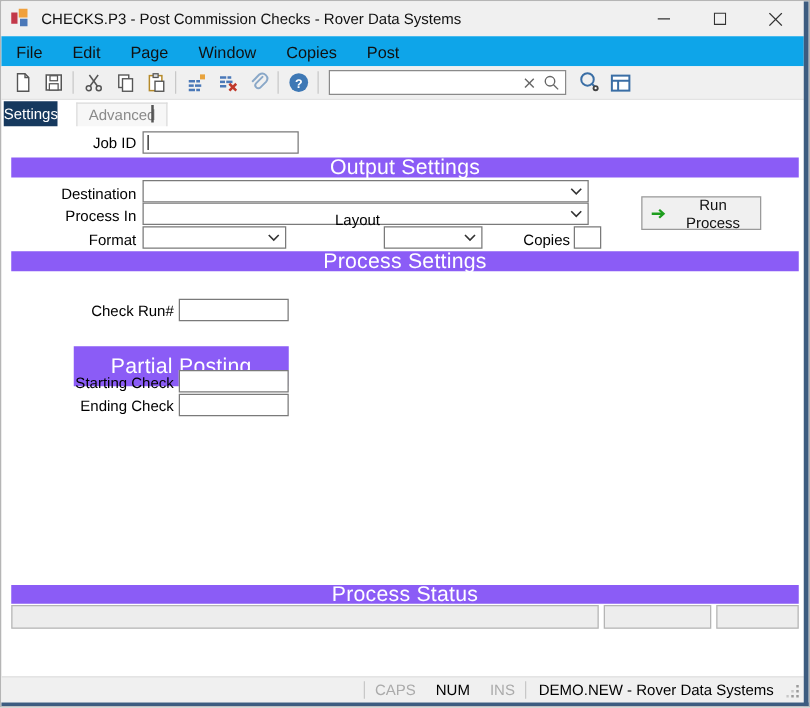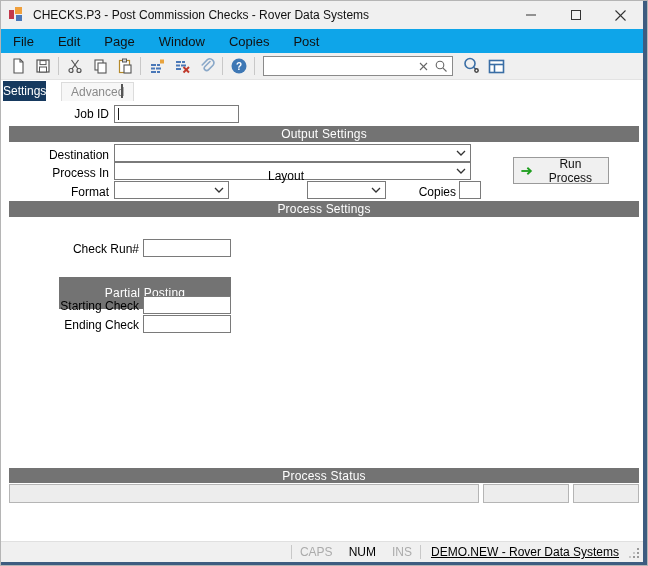--- a/index.html
+++ b/index.html
@@ -43,38 +43,38 @@
                 background:#f7f7f7;border:1px solid #dcdcdc;border-bottom:none;
                 color:#8a8a8a;font-size:12px;line-height:19px;box-sizing:border-box;}
   .tab-divider{position:absolute;left:120px;top:83px;width:2px;height:14px;background:#555;}
   
   .lbl{position:absolute;font-size:12px;color:#000;text-align:right;white-space:nowrap;}
   .txt{position:absolute;height:18px;border:1px solid #7a7a7a;background:#fff;
        box-sizing:border-box;font-size:12px;padding:0 3px;outline:none;font-family:inherit;}
   .combo{position:absolute;height:18px;border:1px solid #7a7a7a;background:#fff;
          box-sizing:border-box;display:flex;align-items:center;justify-content:space-between;
          padding:0 4px;font-size:12px;}
-  .bar{position:absolute;background:#737373;color:#fff;font-size:12px;
+  .bar{position:absolute;background:#8b5cf6;color:#fff;font-size:17px;
        display:flex;align-items:center;justify-content:center;letter-spacing:.2px;}
   .caret{position:absolute;left:117px;top:107px;width:1px;height:12px;background:#1a1a1a;}
   .run-btn{position:absolute;left:512px;top:156px;width:96px;height:27px;background:#f0f0f0;
            border:1px solid #9a9a9a;display:flex;align-items:center;justify-content:center;
            gap:6px;font-size:12px;color:#111;font-family:inherit;}
   .status-cell{position:absolute;height:19px;background:#ededed;border:1px solid #b5b5b5;
                box-sizing:border-box;font-size:11px;color:#333;line-height:17px;padding:0 4px;
                overflow:hidden;}
   
   .statusbar{position:absolute;left:0;right:4px;bottom:3px;height:20px;background:#f0f0f0;
              border-top:1px solid #e0e0e0;display:flex;align-items:center;
              justify-content:flex-end;font-size:12px;}
   .sb-sep{width:1px;height:14px;background:#c8c8c8;flex:0 0 auto;}
   .sb-item{padding:0 8px;white-space:nowrap;}
   .sb-dim{color:#ababab;}
   .sb-on{color:#000;}
-  .sb-context{padding:0 10px;color:#000;white-space:nowrap;text-decoration:underline;}
+  .sb-context{padding:0 10px;color:#000;white-space:nowrap;}
   .grip{margin:4px 3px 1px 0;flex:0 0 auto;}
 </style>
 </head>
 <body>
 
 <div id="win">
 
   <div class="titlebar">
     <div class="app-icon">
       <div class="ai-red"></div>

